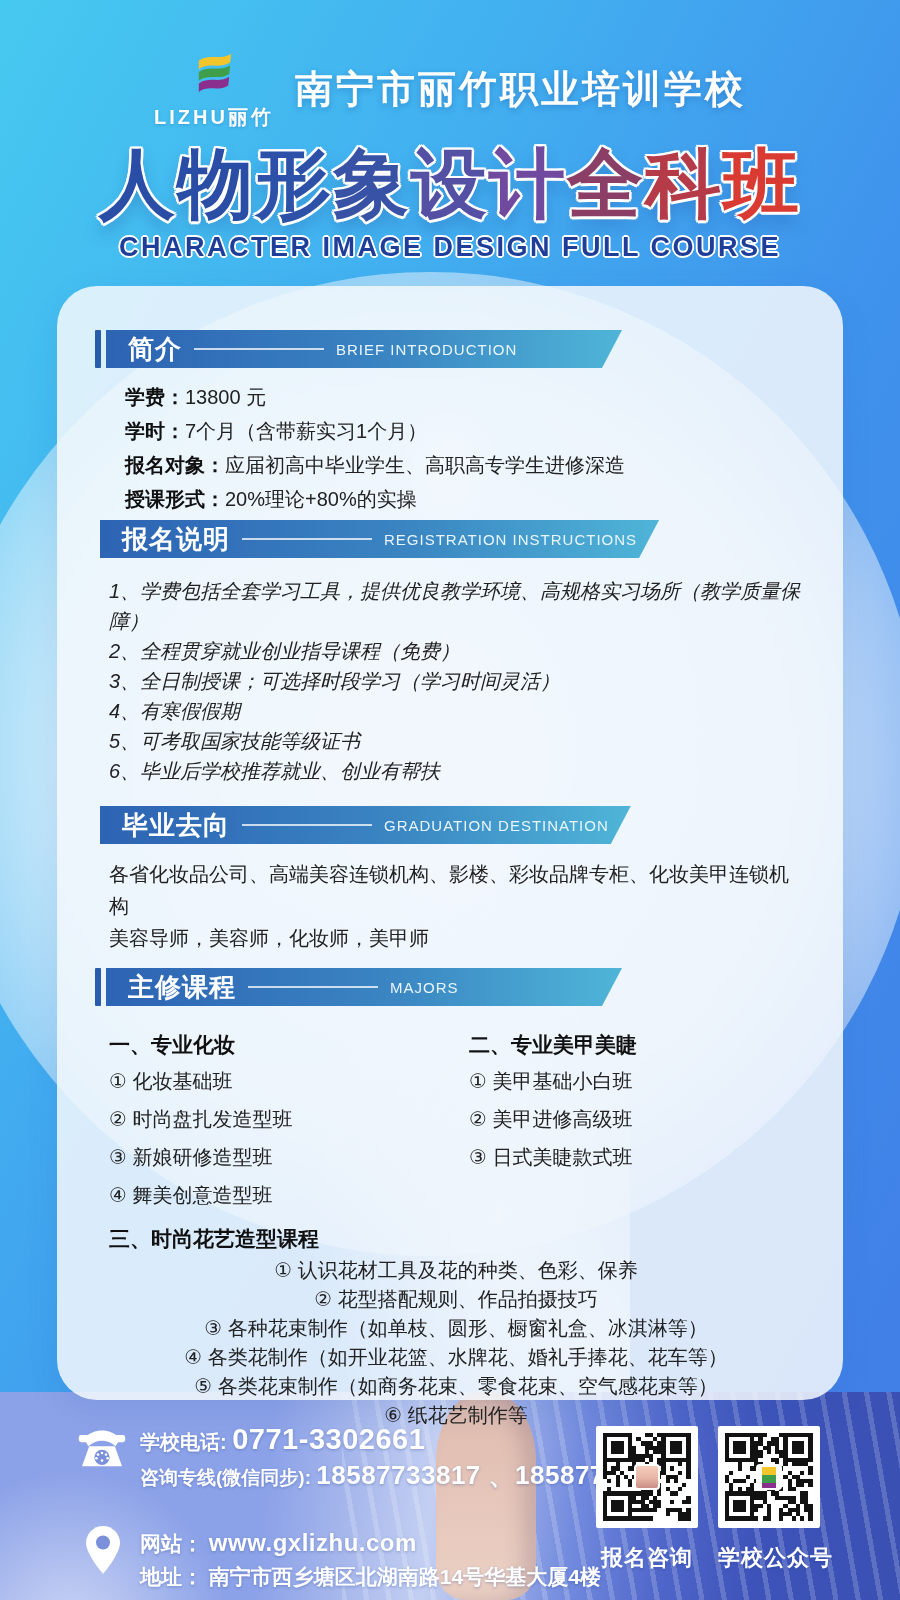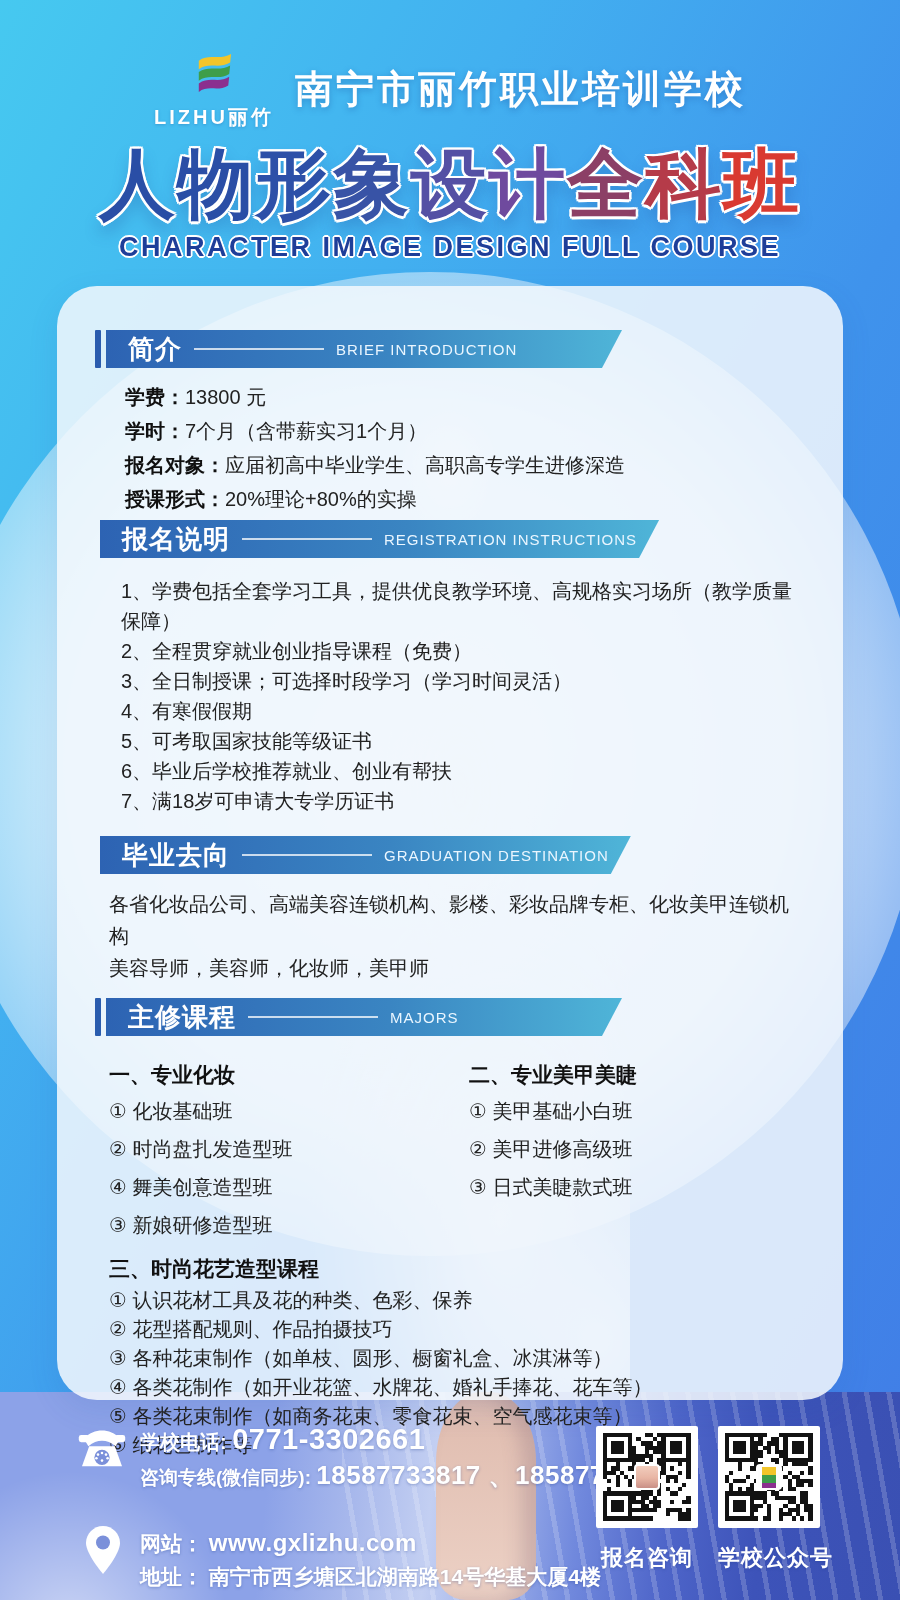--- a/index.html
+++ b/index.html
@@ -48,30 +48,30 @@
   .sec-bar{width:6px;height:38px;background:#2a5cae;margin-right:5px;border-radius:1px;}
   .sec-ribbon{flex:1;height:38px;display:flex;align-items:center;padding:0 22px;
     background:linear-gradient(90deg,#2d63b3 0%,#3a85c2 55%,#4fb5d8 100%);
     clip-path:polygon(0 0,100% 0,calc(100% - 20px) 100%,0 100%);}
   .sec-zh{color:#fff;font-size:26px;font-weight:700;letter-spacing:1px;white-space:nowrap;}
   .sec-rule{width:130px;height:2px;background:rgba(255,255,255,.75);margin:0 12px;flex:none;}
   .sec-en{color:#eaf6ff;font-size:15px;letter-spacing:1px;white-space:nowrap;}
   .intro-block{margin:12px 0 4px 14px;}
   .intro-row{font-size:20px;line-height:34px;color:#222;margin-left:16px;}
   .intro-label{font-weight:700;color:#101010;}
-  .reg-list{margin:18px 0 20px 26px;}
+  .reg-list{margin:18px 0 20px 14px;font-style:italic;}
   .list-item{font-size:20px;line-height:30px;color:#222;}
   .grad-block{margin:14px 0 14px 14px;}
   .grad-line{font-size:20px;line-height:32px;color:#222;}
   .majors-columns{display:flex;margin:22px 0 8px 14px;}
   .course-col1{width:360px;}
   .course-heading{font-size:21px;font-weight:700;color:#111;line-height:34px;}
   .course-item{font-size:20px;line-height:38px;color:#222;}
   .third-block{margin:8px 0 0 14px;}
-  .third-item{font-size:20px;line-height:29px;color:#222;}
+  .third-item{font-size:20px;line-height:29px;color:#222;text-align:center;}
   
   .footer{position:absolute;left:0;top:1400px;width:900px;height:200px;color:#fff;border-radius:12px;}
   .contact-phone{position:absolute;left:78px;top:22px;display:flex;gap:14px;align-items:flex-start;}
   .phone-line1{font-size:20px;font-weight:700;line-height:34px;white-space:nowrap;text-shadow:0 1px 3px rgba(30,60,140,.35);}
   .phone-number{font-size:29px;font-weight:700;letter-spacing:.5px;}
   .phone-line2{font-size:19px;font-weight:700;line-height:32px;white-space:nowrap;text-shadow:0 1px 3px rgba(30,60,140,.35);}
   .hotline-number{font-size:26px;font-weight:700;letter-spacing:.5px;}
   .contact-web{position:absolute;left:86px;top:108px;display:flex;gap:20px;align-items:flex-start;margin-top:18px;}
   .web-line{font-size:21px;font-weight:700;line-height:33px;white-space:nowrap;text-shadow:0 1px 3px rgba(30,60,140,.35);}
   .site-value{font-size:24px;letter-spacing:.5px;}
@@ -136,21 +136,20 @@
         <span class="sec-en">REGISTRATION INSTRUCTIONS</span>
       </div>
     </div>
     <div class="reg-list" id="reg-items">
         <div class="list-item">1、学费包括全套学习工具，提供优良教学环境、高规格实习场所（教学质量保障）</div>
         <div class="list-item">2、全程贯穿就业创业指导课程（免费）</div>
         <div class="list-item">3、全日制授课；可选择时段学习（学习时间灵活）</div>
         <div class="list-item">4、有寒假假期</div>
         <div class="list-item">5、可考取国家技能等级证书</div>
         <div class="list-item">6、毕业后学校推荐就业、创业有帮扶</div>
-        <div class="list-item">7、满18岁可申请大专学历证书</div>
       </div>
 
     <div class="sec-banner">
       <div class="sec-bar"></div>
       <div class="sec-ribbon">
         <span class="sec-zh">毕业去向</span>
         <span class="sec-rule"></span>
         <span class="sec-en">GRADUATION DESTINATION</span>
       </div>
     </div>
@@ -165,22 +164,22 @@
         <span class="sec-zh">主修课程</span>
         <span class="sec-rule"></span>
         <span class="sec-en">MAJORS</span>
       </div>
     </div>
     <div class="majors-columns" id="majors-columns">
         <div class="course-col1">
           <div class="course-heading">一、专业化妆</div>
           <div class="course-item">① 化妆基础班</div>
           <div class="course-item">② 时尚盘扎发造型班</div>
+          <div class="course-item">③ 新娘研修造型班</div>
           <div class="course-item">④ 舞美创意造型班</div>
-          <div class="course-item">③ 新娘研修造型班</div>
         </div>
         <div class="course-col2">
           <div class="course-heading">二、专业美甲美睫</div>
           <div class="course-item">① 美甲基础小白班</div>
           <div class="course-item">② 美甲进修高级班</div>
           <div class="course-item">③ 日式美睫款式班</div>
         </div>
       </div>
     <div class="third-block">
       <div class="course-heading">三、时尚花艺造型课程</div>

